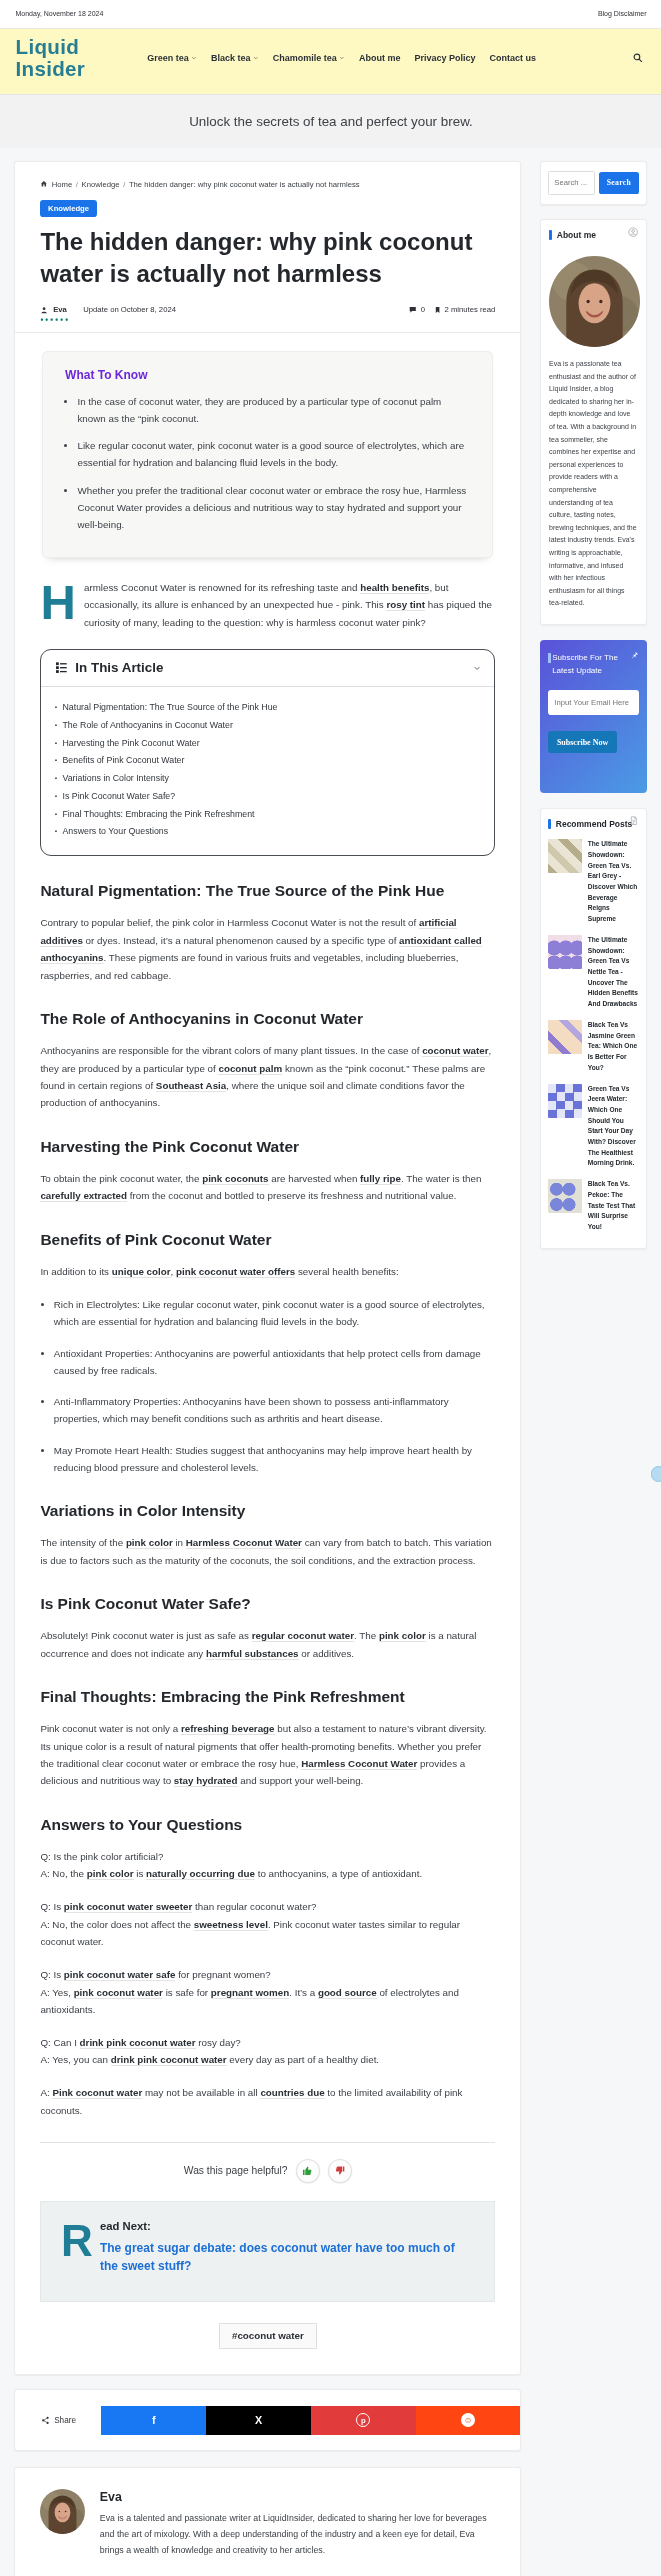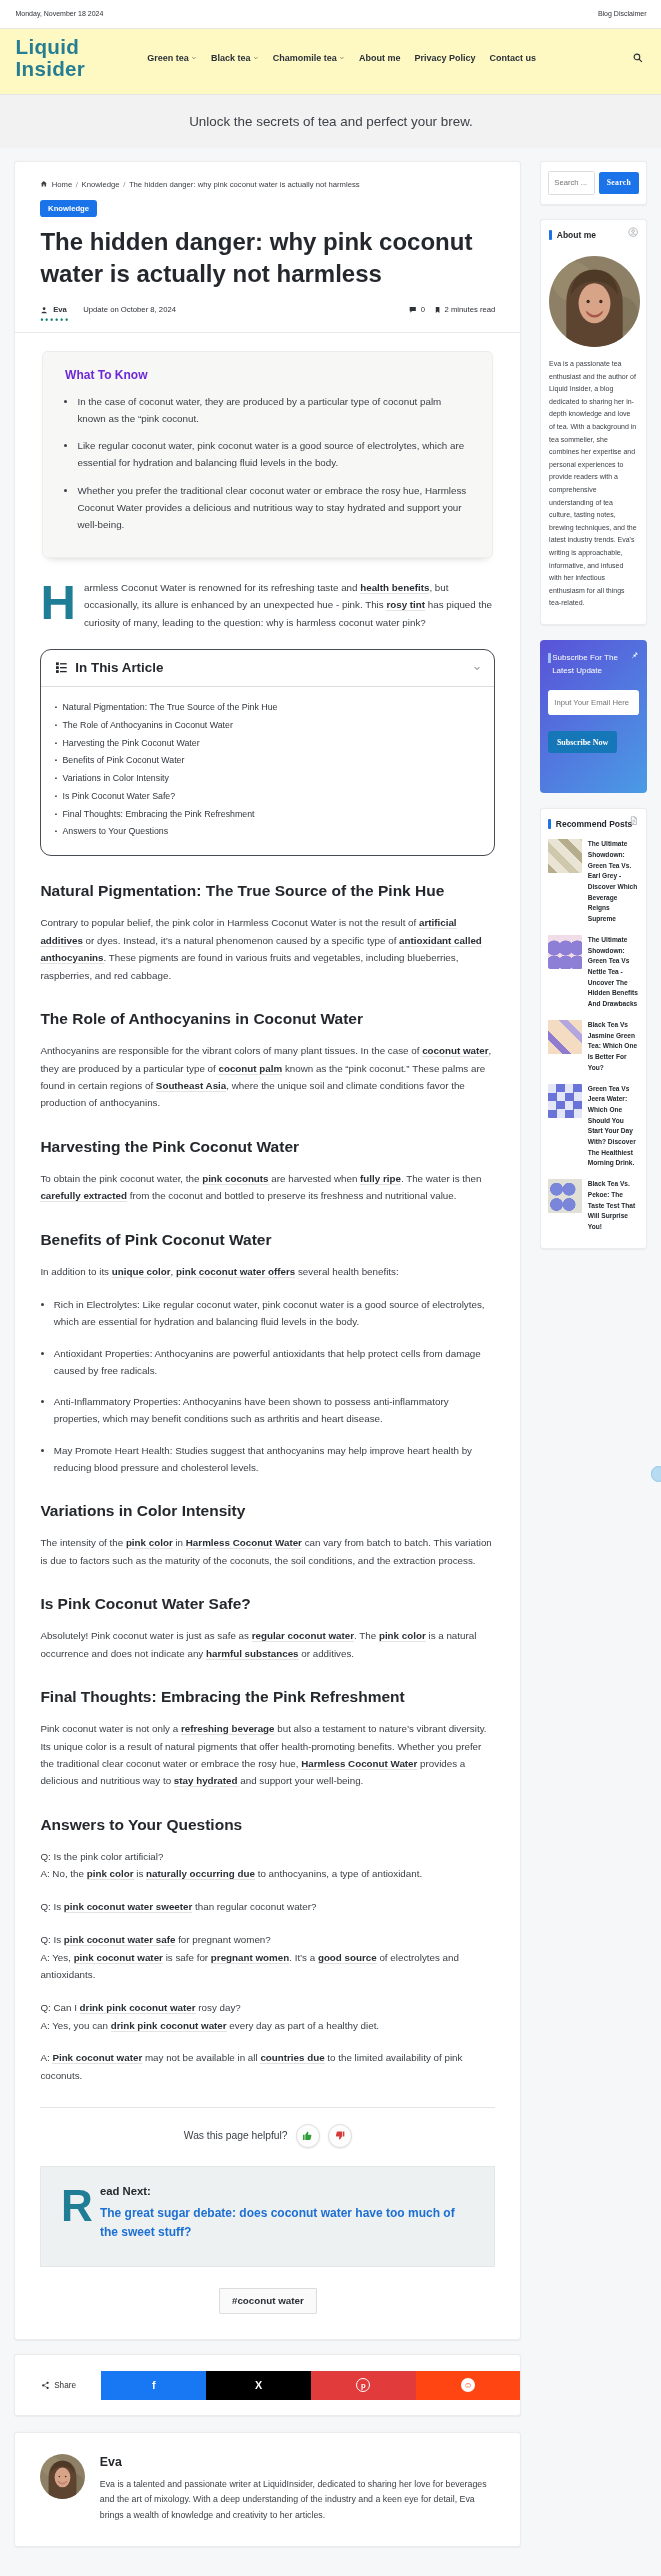--- a/index.html
+++ b/index.html
@@ -338,20 +338,21 @@
         <h2 class="section">Answers to Your Questions</h2>
         <div class="qa">
 
             <div class="pair">
               <p class="q"><span>Q: Is the pink color artificial?</span></p>
               <p class="a"><span>A: No, the </span><b class="kw">pink color</b><span> is </span><b class="kw">naturally occurring due</b><span> to anthocyanins, a type of antioxidant.</span></p>
             </div>
 
             <div class="pair">
               <p class="q"><span>Q: Is </span><b class="kw">pink coconut water sweeter</b><span> than regular coconut water?</span></p>
+              <p class="a"><span>A: No, the color does not affect the </span><b class="kw">sweetness level</b><span>. Pink coconut water tastes similar to regular coconut water.</span></p>
             </div>
 
             <div class="pair">
               <p class="q"><span>Q: Is </span><b class="kw">pink coconut water safe</b><span> for pregnant women?</span></p>
               <p class="a"><span>A: Yes, </span><b class="kw">pink coconut water</b><span> is safe for </span><b class="kw">pregnant women</b><span>. It’s a </span><b class="kw">good source</b><span> of electrolytes and antioxidants.</span></p>
             </div>
 
             <div class="pair">
               <p class="q"><span>Q: Can I </span><b class="kw">drink pink coconut water</b><span> rosy day?</span></p>
               <p class="a"><span>A: Yes, you can </span><b class="kw">drink pink coconut water</b><span> every day as part of a healthy diet.</span></p>

